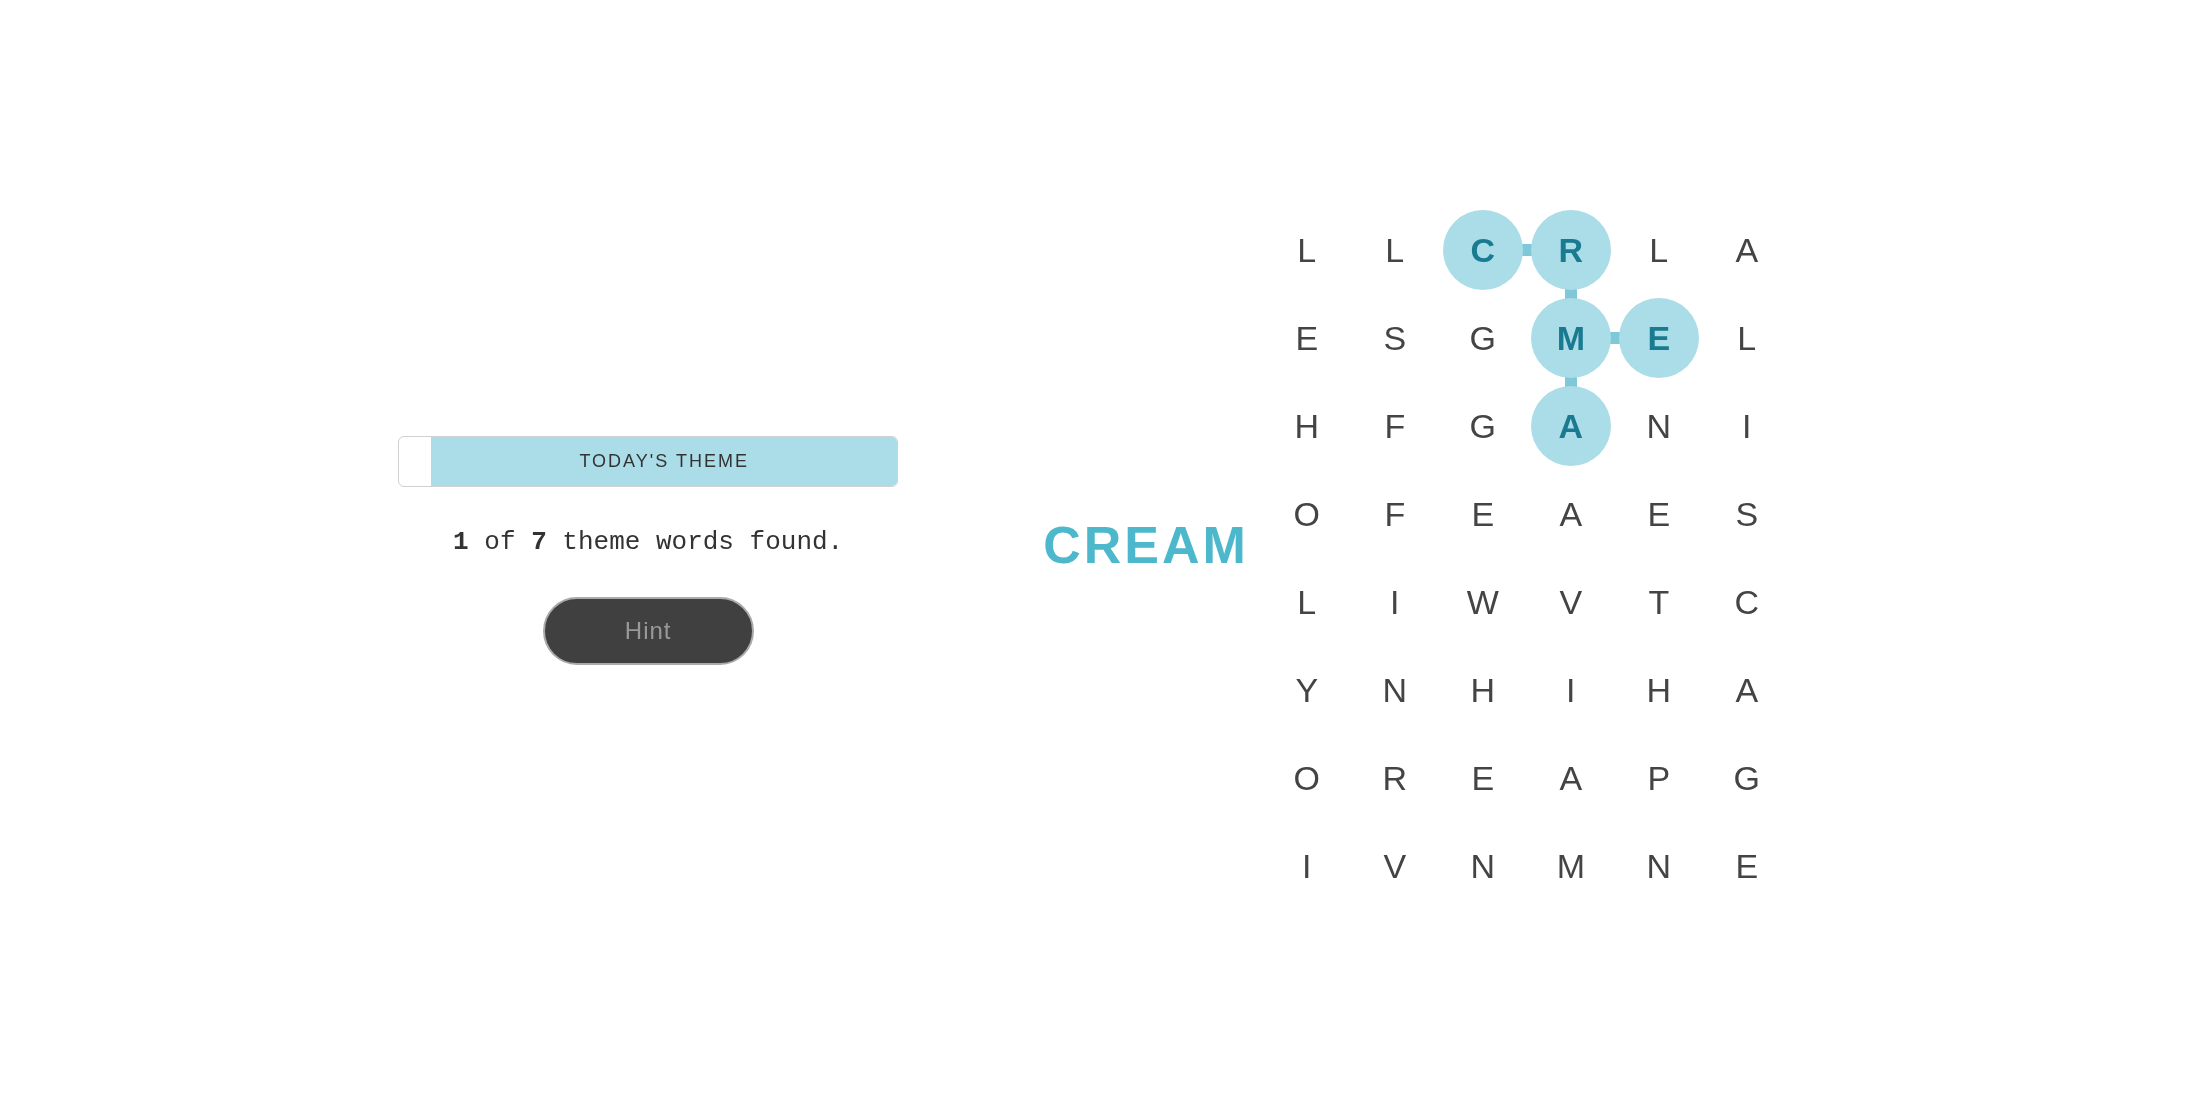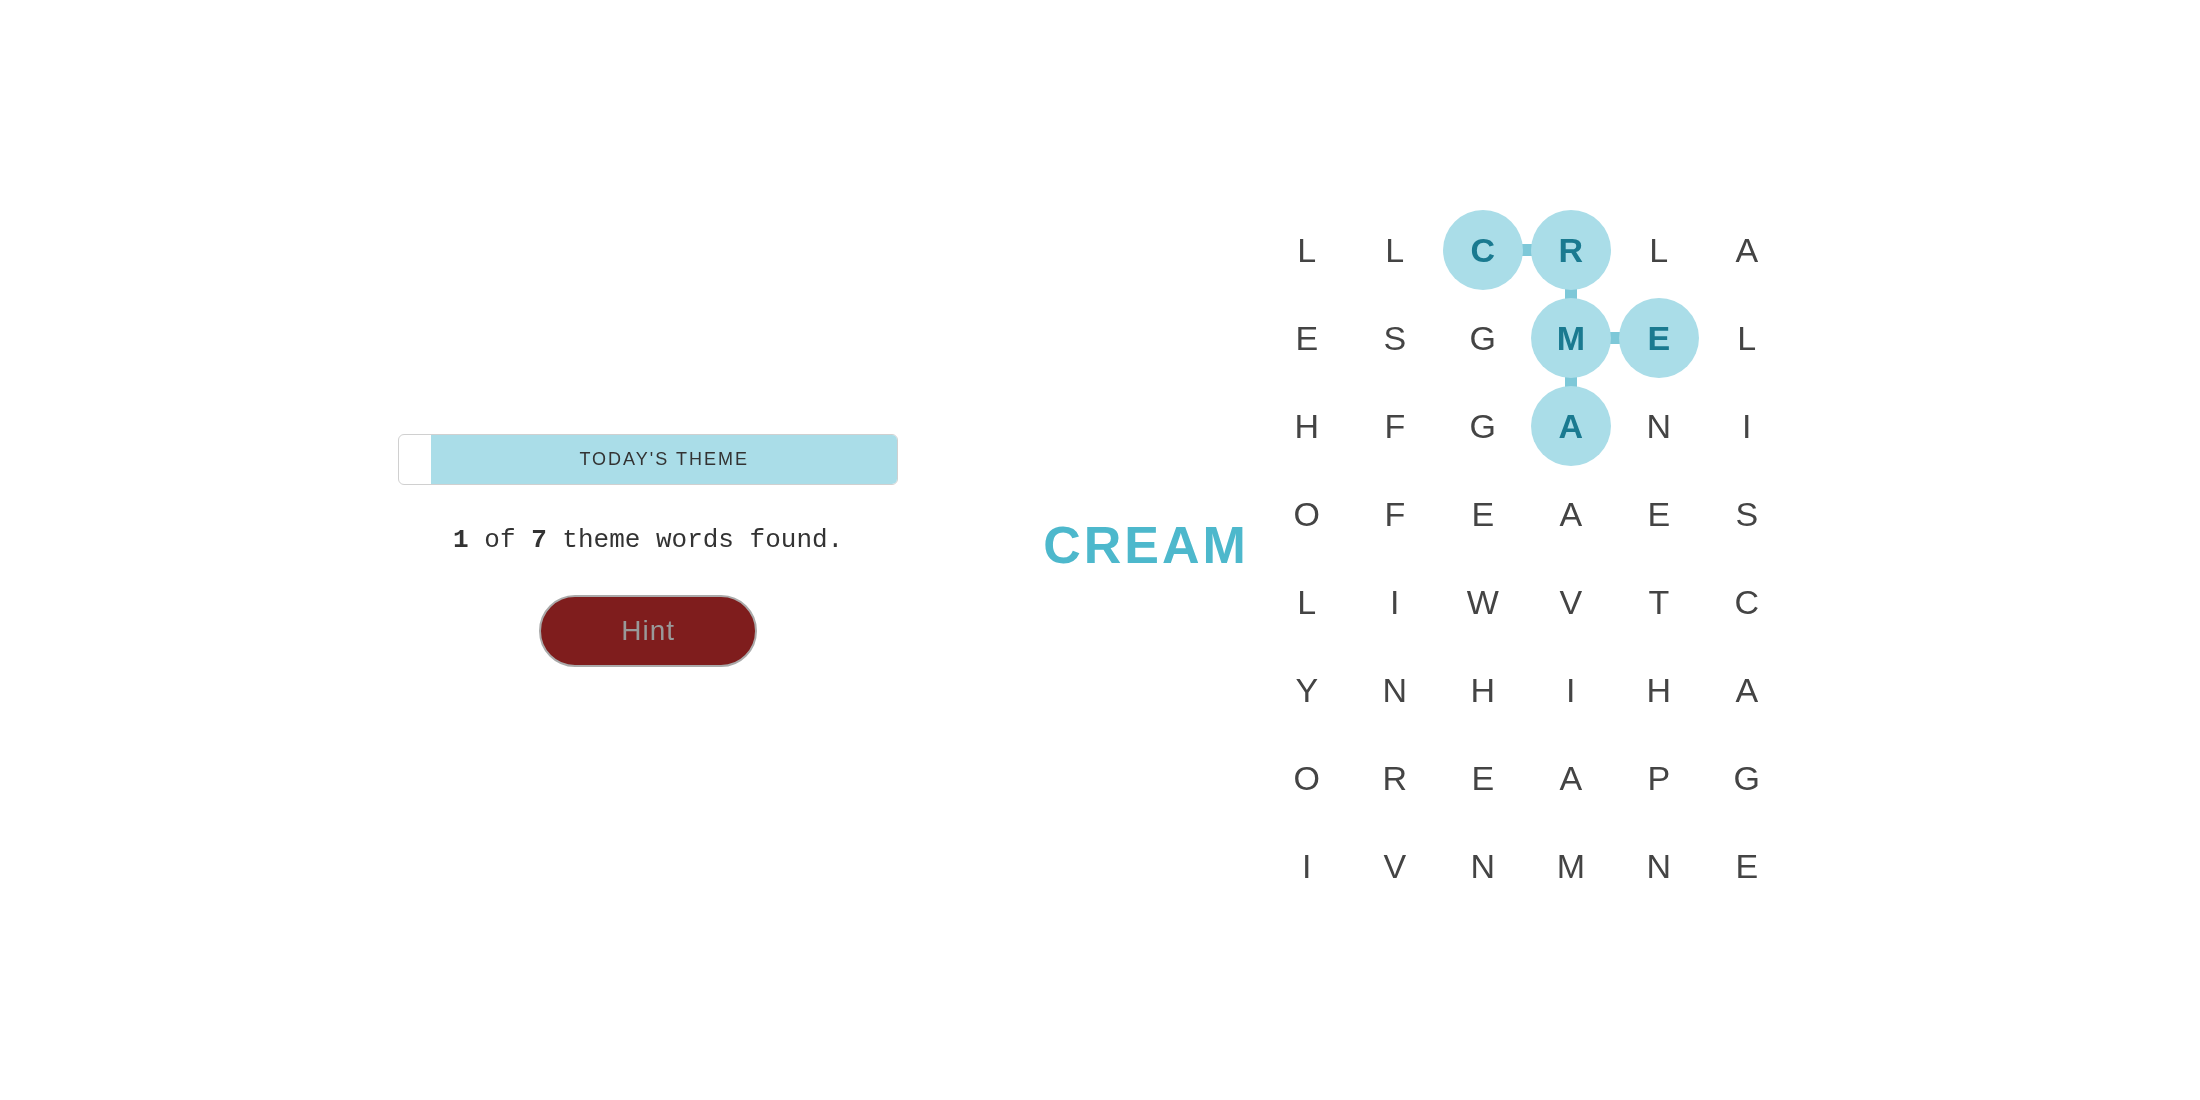--- a/index.html
+++ b/index.html
@@ -68,23 +68,23 @@
       color: #333;
     }
 
     .found-text strong {
       font-weight: bold;
     }
 
     .hint-button {
       border: 2px solid #aaa;
       border-radius: 50px;
-      background: #7f1d1d;
+      background: #404040;
       padding: 18px 80px;
-      font-size: 28px;
+      font-size: 24px;
       color: #999;
       cursor: pointer;
       font-family: Arial, sans-serif;
       letter-spacing: 1px;
     }
 
     
     .right-panel {
       display: flex;
       flex-direction: row;

